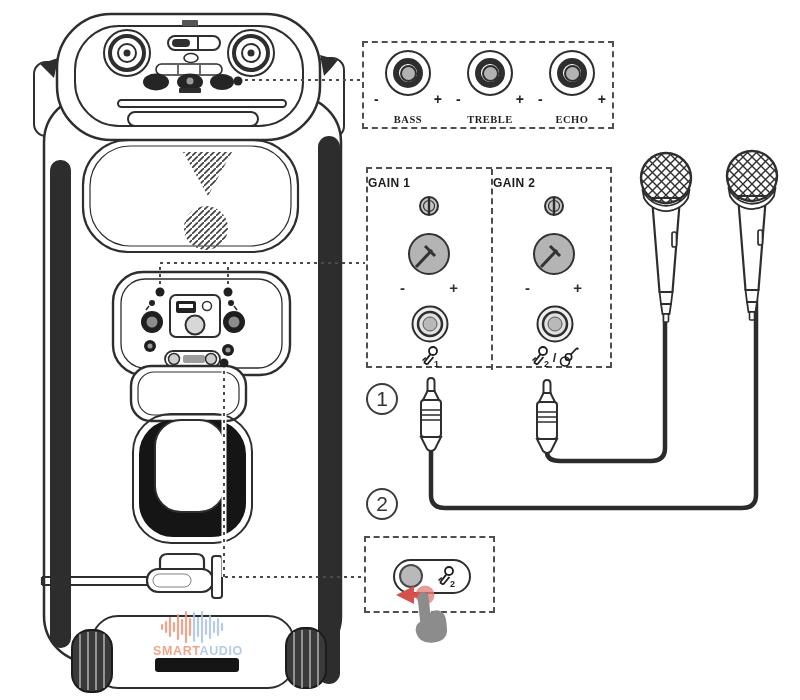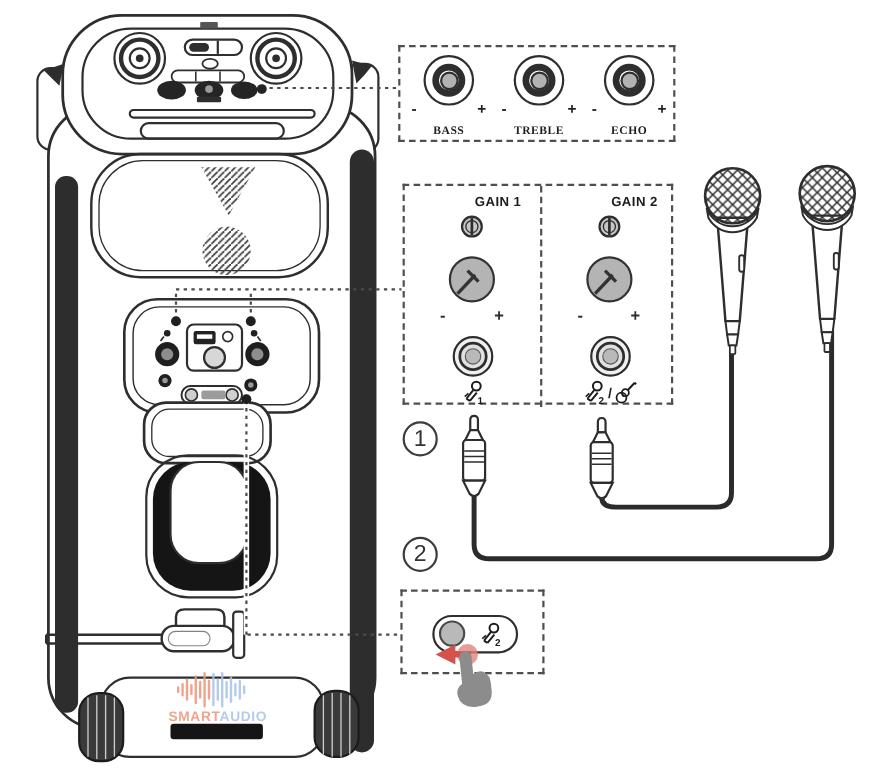--- a/index.html
+++ b/index.html
@@ -24,21 +24,21 @@
   .sign{position:absolute;font-size:14px;font-weight:bold;color:#1e1e1e;top:48px;}
   .sign.minus{left:6px;}.sign.plus{right:6px;}
   .tone-label{position:absolute;bottom:2px;left:0;right:0;text-align:center;
               font-size:10.5px;font-weight:bold;letter-spacing:.5px;color:#1e1e1e;font-family:Liberation Serif, serif;}
 
   
   #gain-wrap{left:366px;top:167px;width:246px;height:201px;}
   .gain-col{position:absolute;top:0;width:122px;height:201px;}
   .gain-col.c0{left:0;}
   .gain-col.c1{left:123px;border-left:2px dashed #4f4f4f;width:121px;}
-  .gtitle{position:absolute;top:7px;left:0;right:16px;text-align:right;
+  .gtitle{position:absolute;top:7px;left:0;right:16px;text-align:left;
           font-size:12px;font-weight:bold;letter-spacing:.4px;color:#1c1c1c;}
   .gscrew{position:absolute;top:25px;left:50%;margin-left:-12px;}
   .gknob{position:absolute;top:62px;left:50%;margin-left:-23px;}
   .gsigns{position:absolute;top:110px;left:0;right:0;height:18px;}
   .gsigns .minus{position:absolute;left:32px;font-size:15px;font-weight:bold;}
   .gsigns .plus{position:absolute;right:32px;font-size:15px;font-weight:bold;}
   .gjack{position:absolute;top:135px;left:50%;margin-left:-19px;}
   .gicons{position:absolute;top:176px;left:0;right:0;display:flex;
           align-items:center;justify-content:center;gap:2px;height:24px;}
   .slash{font-size:13px;font-weight:bold;color:#222;}

